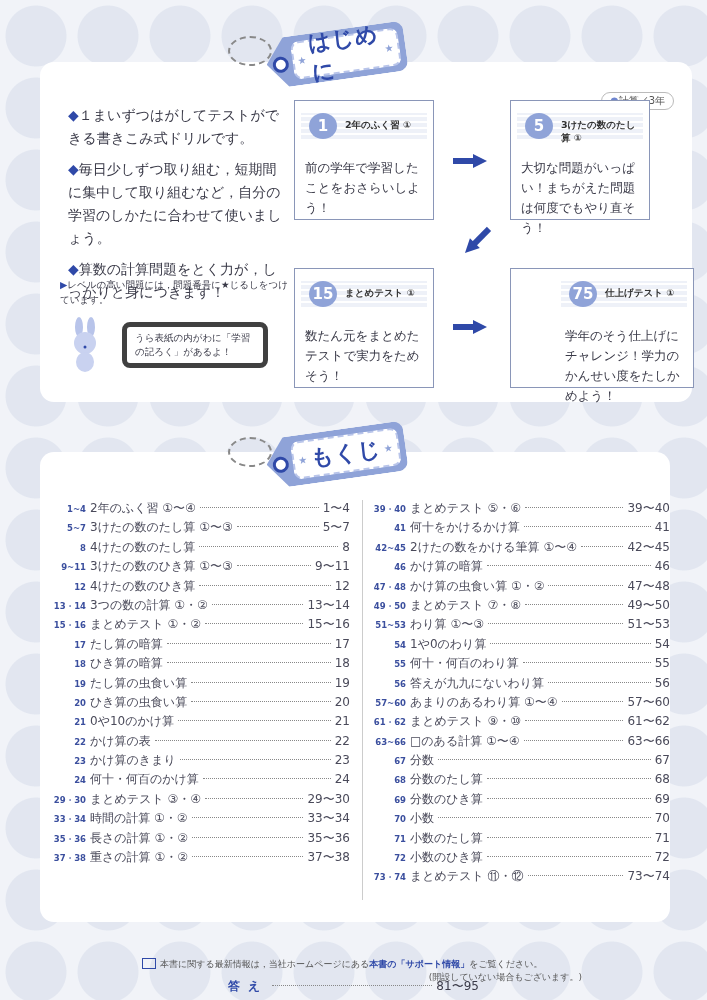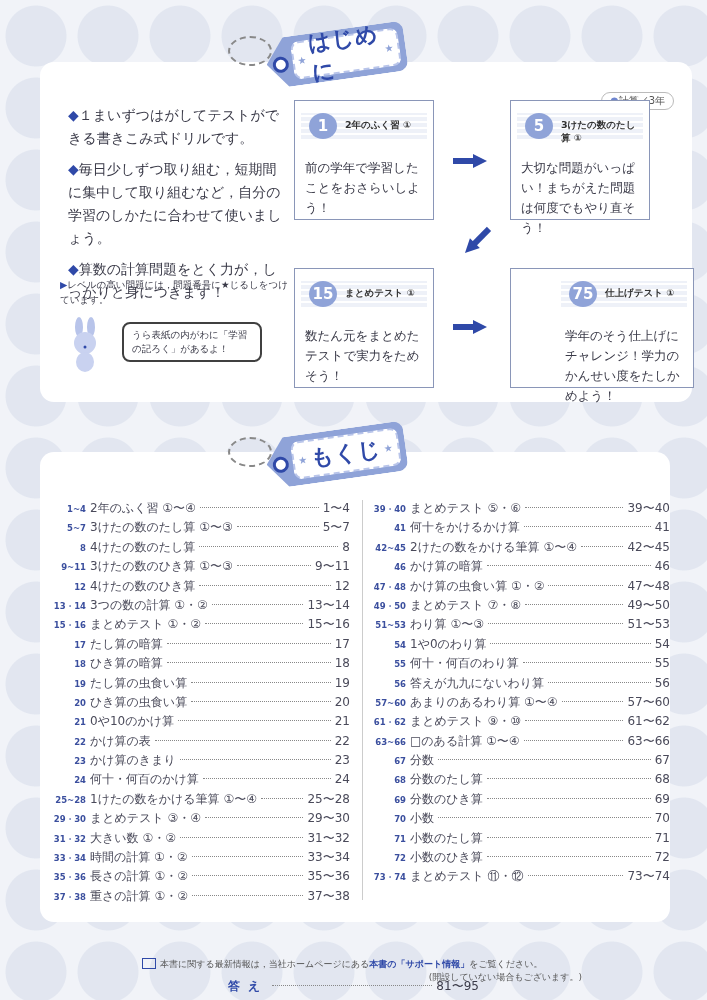--- a/index.html
+++ b/index.html
@@ -56,21 +56,21 @@
   .intro-list { position: absolute; left: 20px; top: 34px; width: 230px; }
   .intro-item { font-size: 14px; line-height: 23px; margin: 8px; }
   .intro-item .diamond { color: #2f49a8; }
   .note { position: absolute; left: 20px; top: 215px; width: 230px; font-size: 9.5px; line-height: 15px; }
   .note .tri { color: #2f49a8; }
   .bunny {
     position: absolute; left: 28px; top: 255px; width: 34px; height: 58px;
   }
   .speech {
     position: absolute; left: 82px; top: 260px; width: 120px;
-    border: 2px solid #404040; border-radius: 8px; padding: 4px 8px;
+    border: 5px solid #404040; border-radius: 8px; padding: 4px 8px;
     font-size: 9.5px; line-height: 14px; background: #fff;
   }
 
   .step-card {
     position: absolute; width: 138px; height: 118px;
     border: 1.5px solid #8a96b8; background: #fff;
   }
   .step-header {
     position: relative; margin: 12px 6px 0 6px; height: 26px;
     background: repeating-linear-gradient(0deg, #eef1f8 0 4px, #fff 4px 6px);
@@ -301,36 +301,24 @@
         <span class="toc-dots"></span>
         <span class="toc-pages">23</span>
       </div>
       <div class="toc-row">
         <span class="toc-num">24</span>
         <span class="toc-title">何十・何百のかけ算</span>
         <span class="toc-dots"></span>
         <span class="toc-pages">24</span>
       </div>
       <div class="toc-row">
-        <span class="toc-num">25~28</span>
-        <span class="toc-title">1けたの数をかける筆算 ①〜④</span>
-        <span class="toc-dots"></span>
-        <span class="toc-pages">25〜28</span>
-      </div>
-      <div class="toc-row">
         <span class="toc-num">29・30</span>
         <span class="toc-title">まとめテスト ③・④</span>
         <span class="toc-dots"></span>
         <span class="toc-pages">29〜30</span>
-      </div>
-      <div class="toc-row">
-        <span class="toc-num">31・32</span>
-        <span class="toc-title">大きい数 ①・②</span>
-        <span class="toc-dots"></span>
-        <span class="toc-pages">31〜32</span>
       </div>
       <div class="toc-row">
         <span class="toc-num">33・34</span>
         <span class="toc-title">時間の計算 ①・②</span>
         <span class="toc-dots"></span>
         <span class="toc-pages">33〜34</span>
       </div>
       <div class="toc-row">
         <span class="toc-num">35・36</span>
         <span class="toc-title">長さの計算 ①・②</span>

